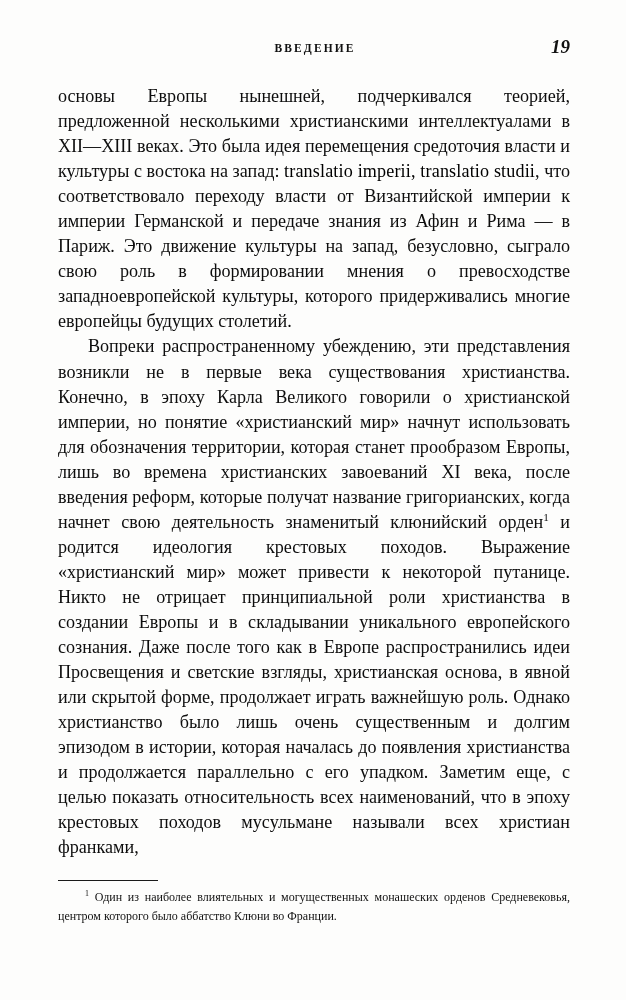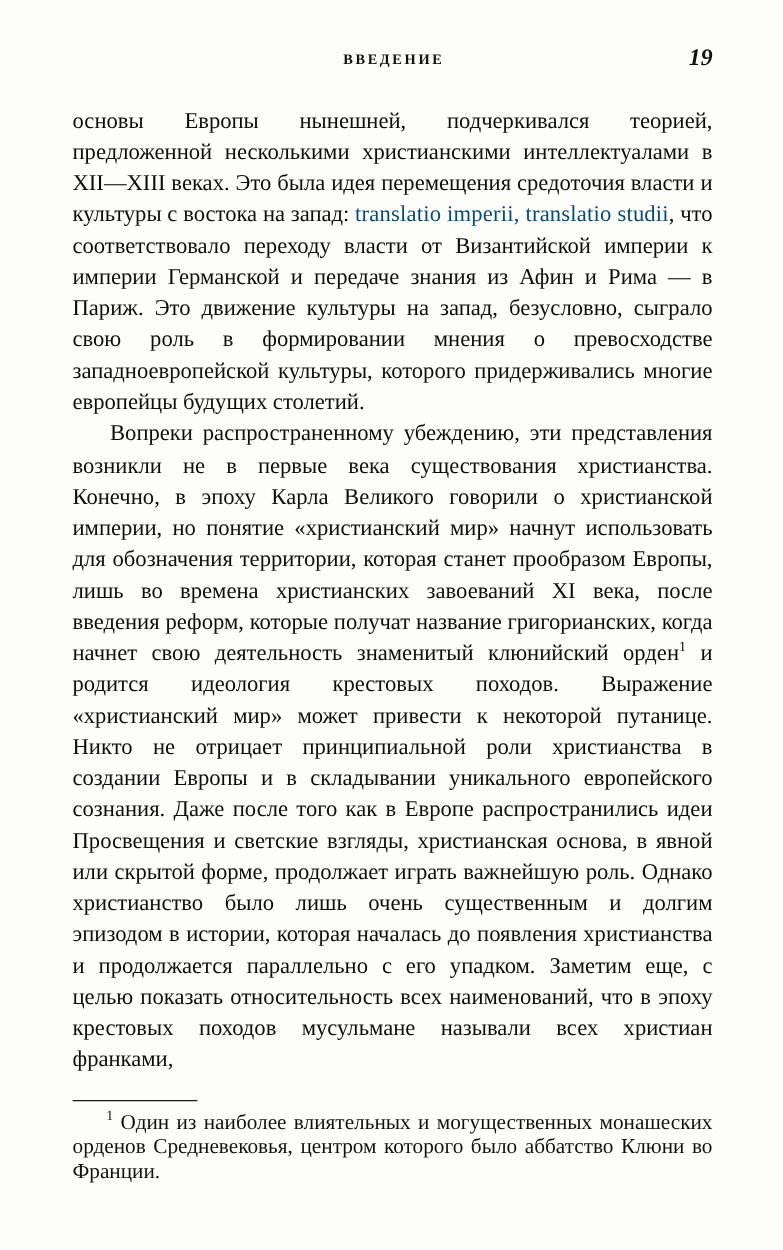--- a/index.html
+++ b/index.html
@@ -61,21 +61,21 @@
     text-align: justify;
     text-justify: inter-word;
     color: #0d0d0d;
     -webkit-font-smoothing: none;
   }
   .para.indent {
     text-indent: 30px;
   }
   .latin {
     font-weight: 400;
-    color: #0c4a6e;
+    color: #000000;
     letter-spacing: 0.15px;
   }
   sup.fn-ref {
     font-size: 0.62em;
     vertical-align: super;
     line-height: 0;
   }
 
   
   .footnote-zone {
@@ -85,21 +85,21 @@
     width: 512px;
   }
   .footnote-rule {
     width: 100px;
     height: 0;
     border-top: 1.6px solid #1a1a1a;
     margin: 0 0 7px 0;
   }
   .footnote-text {
     margin: 0;
-    font-size: 17px;
+    font-size: 12px;
     line-height: 19.4px;
     text-align: justify;
     text-justify: inter-word;
     text-indent: 27px;
     color: #101010;
   }
   .footnote-text sup {
     font-size: 0.66em;
     vertical-align: super;
     line-height: 0;

